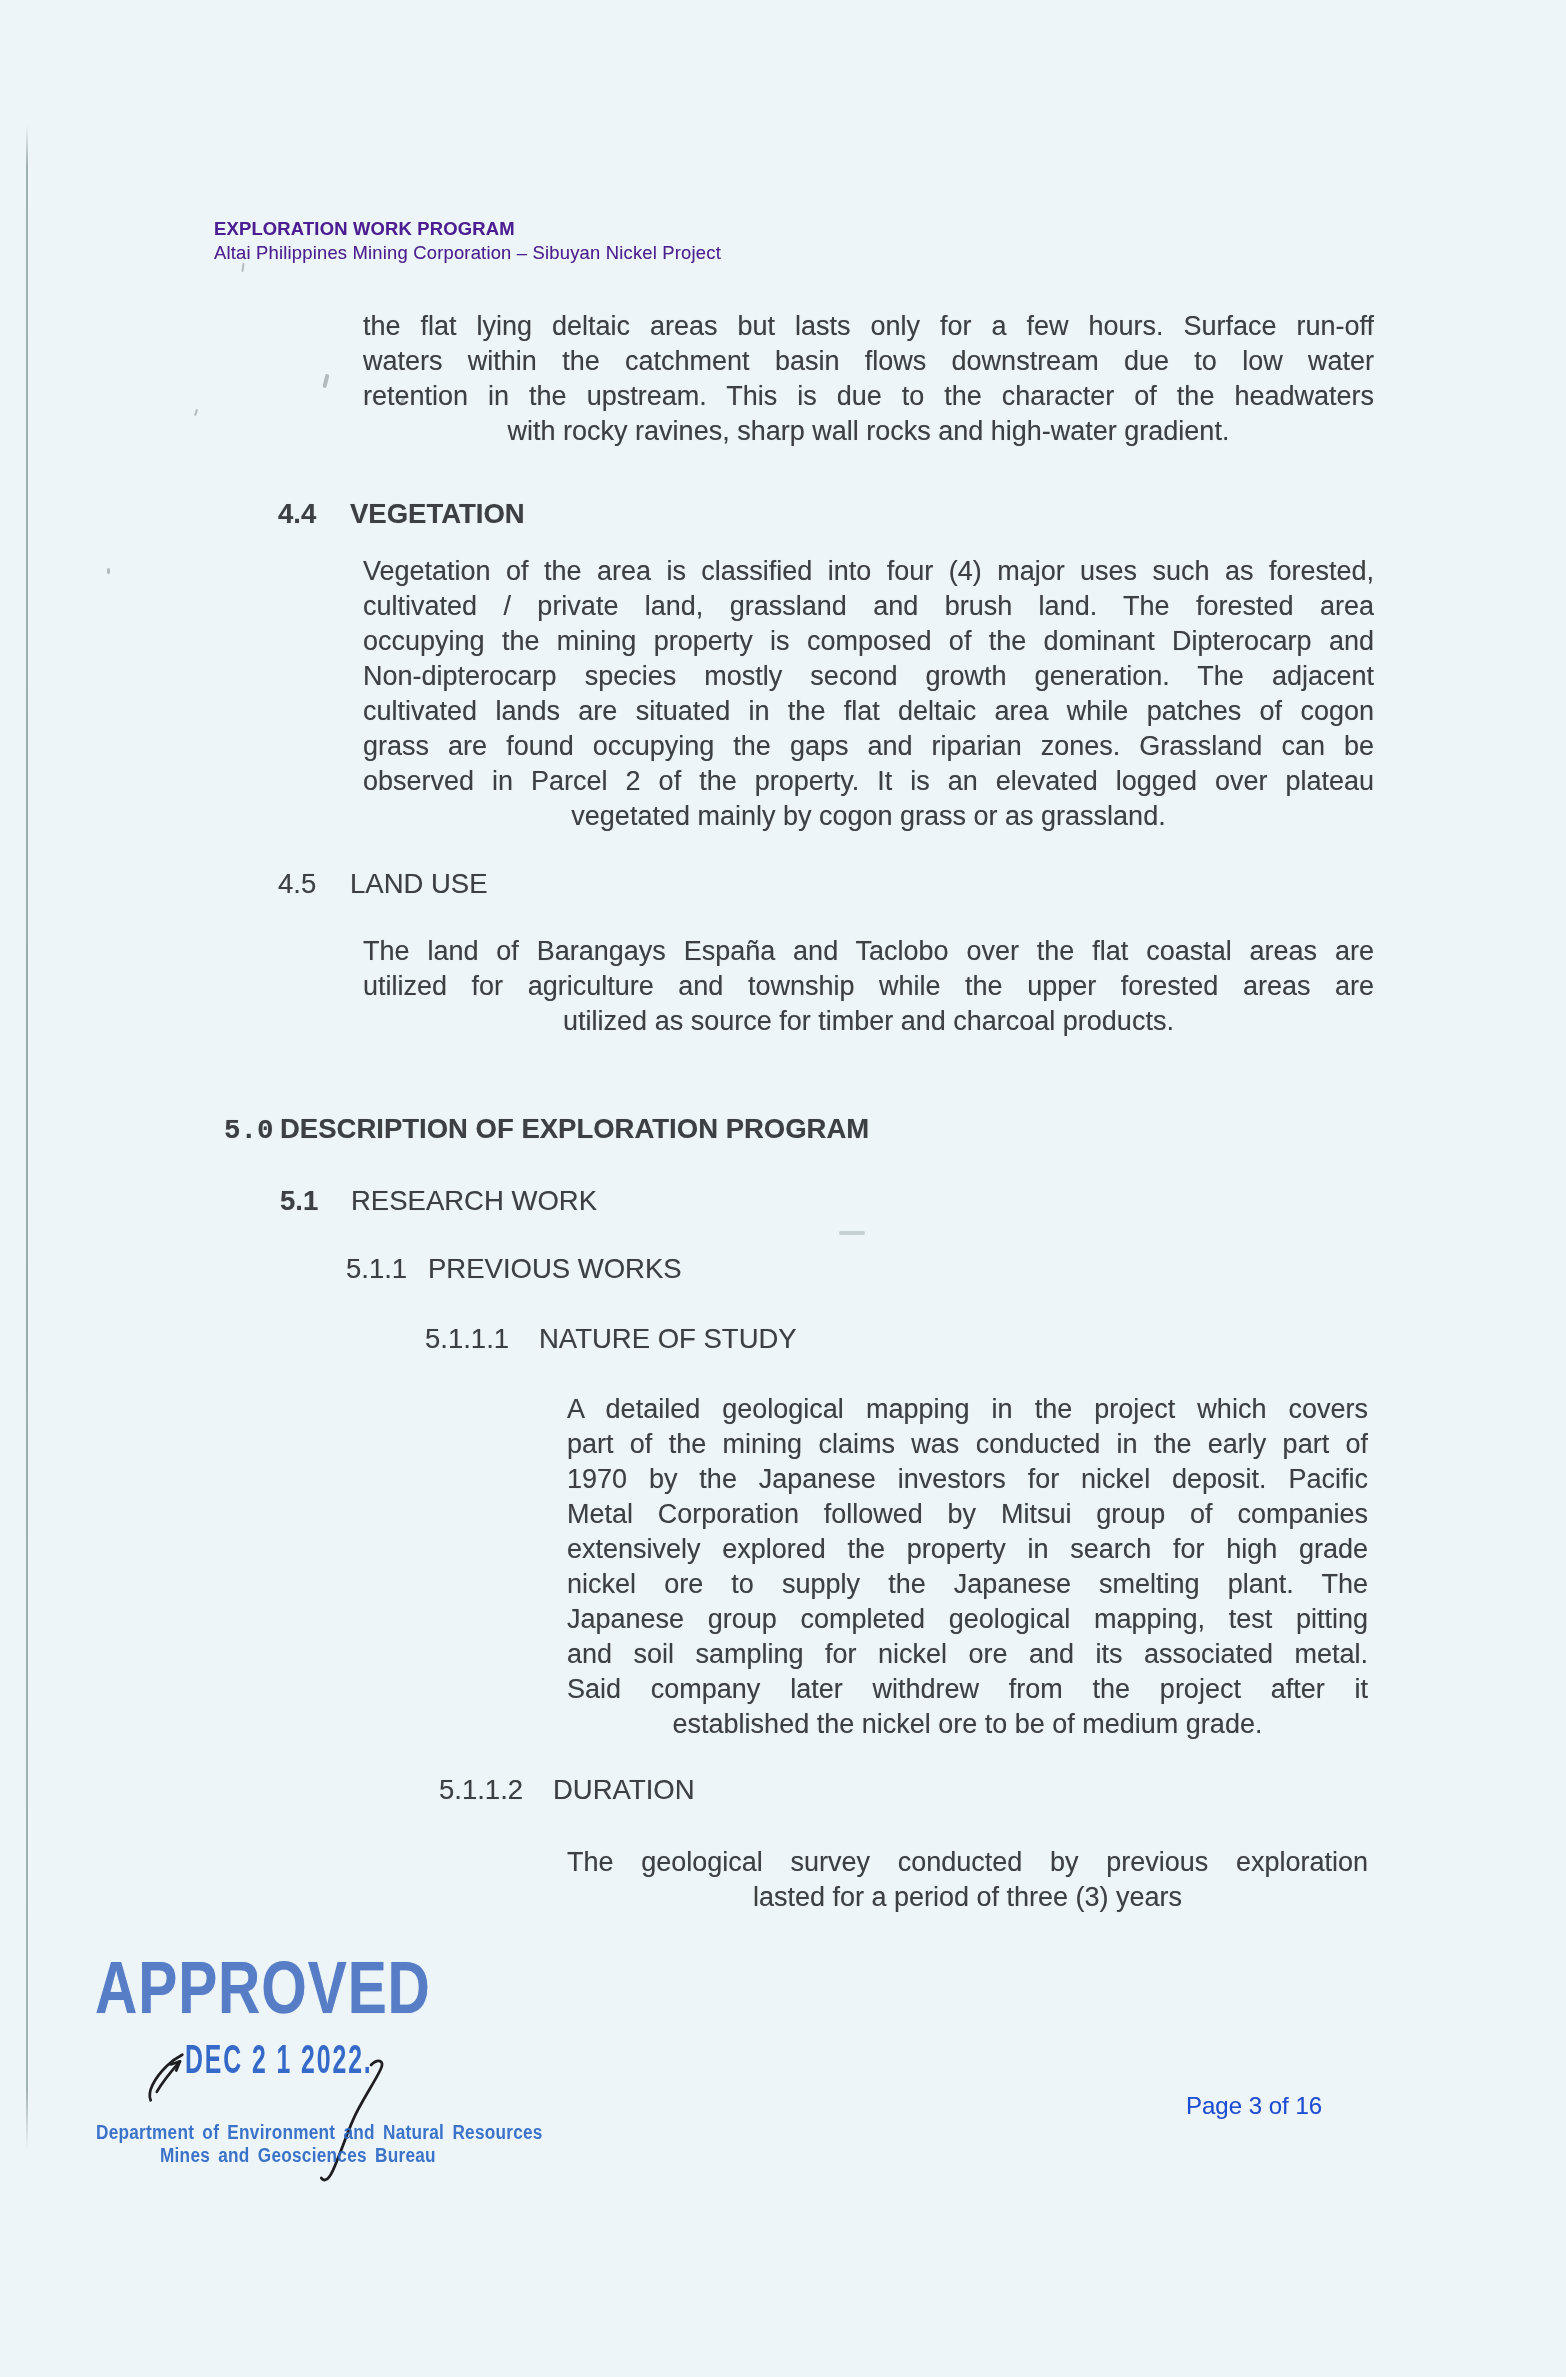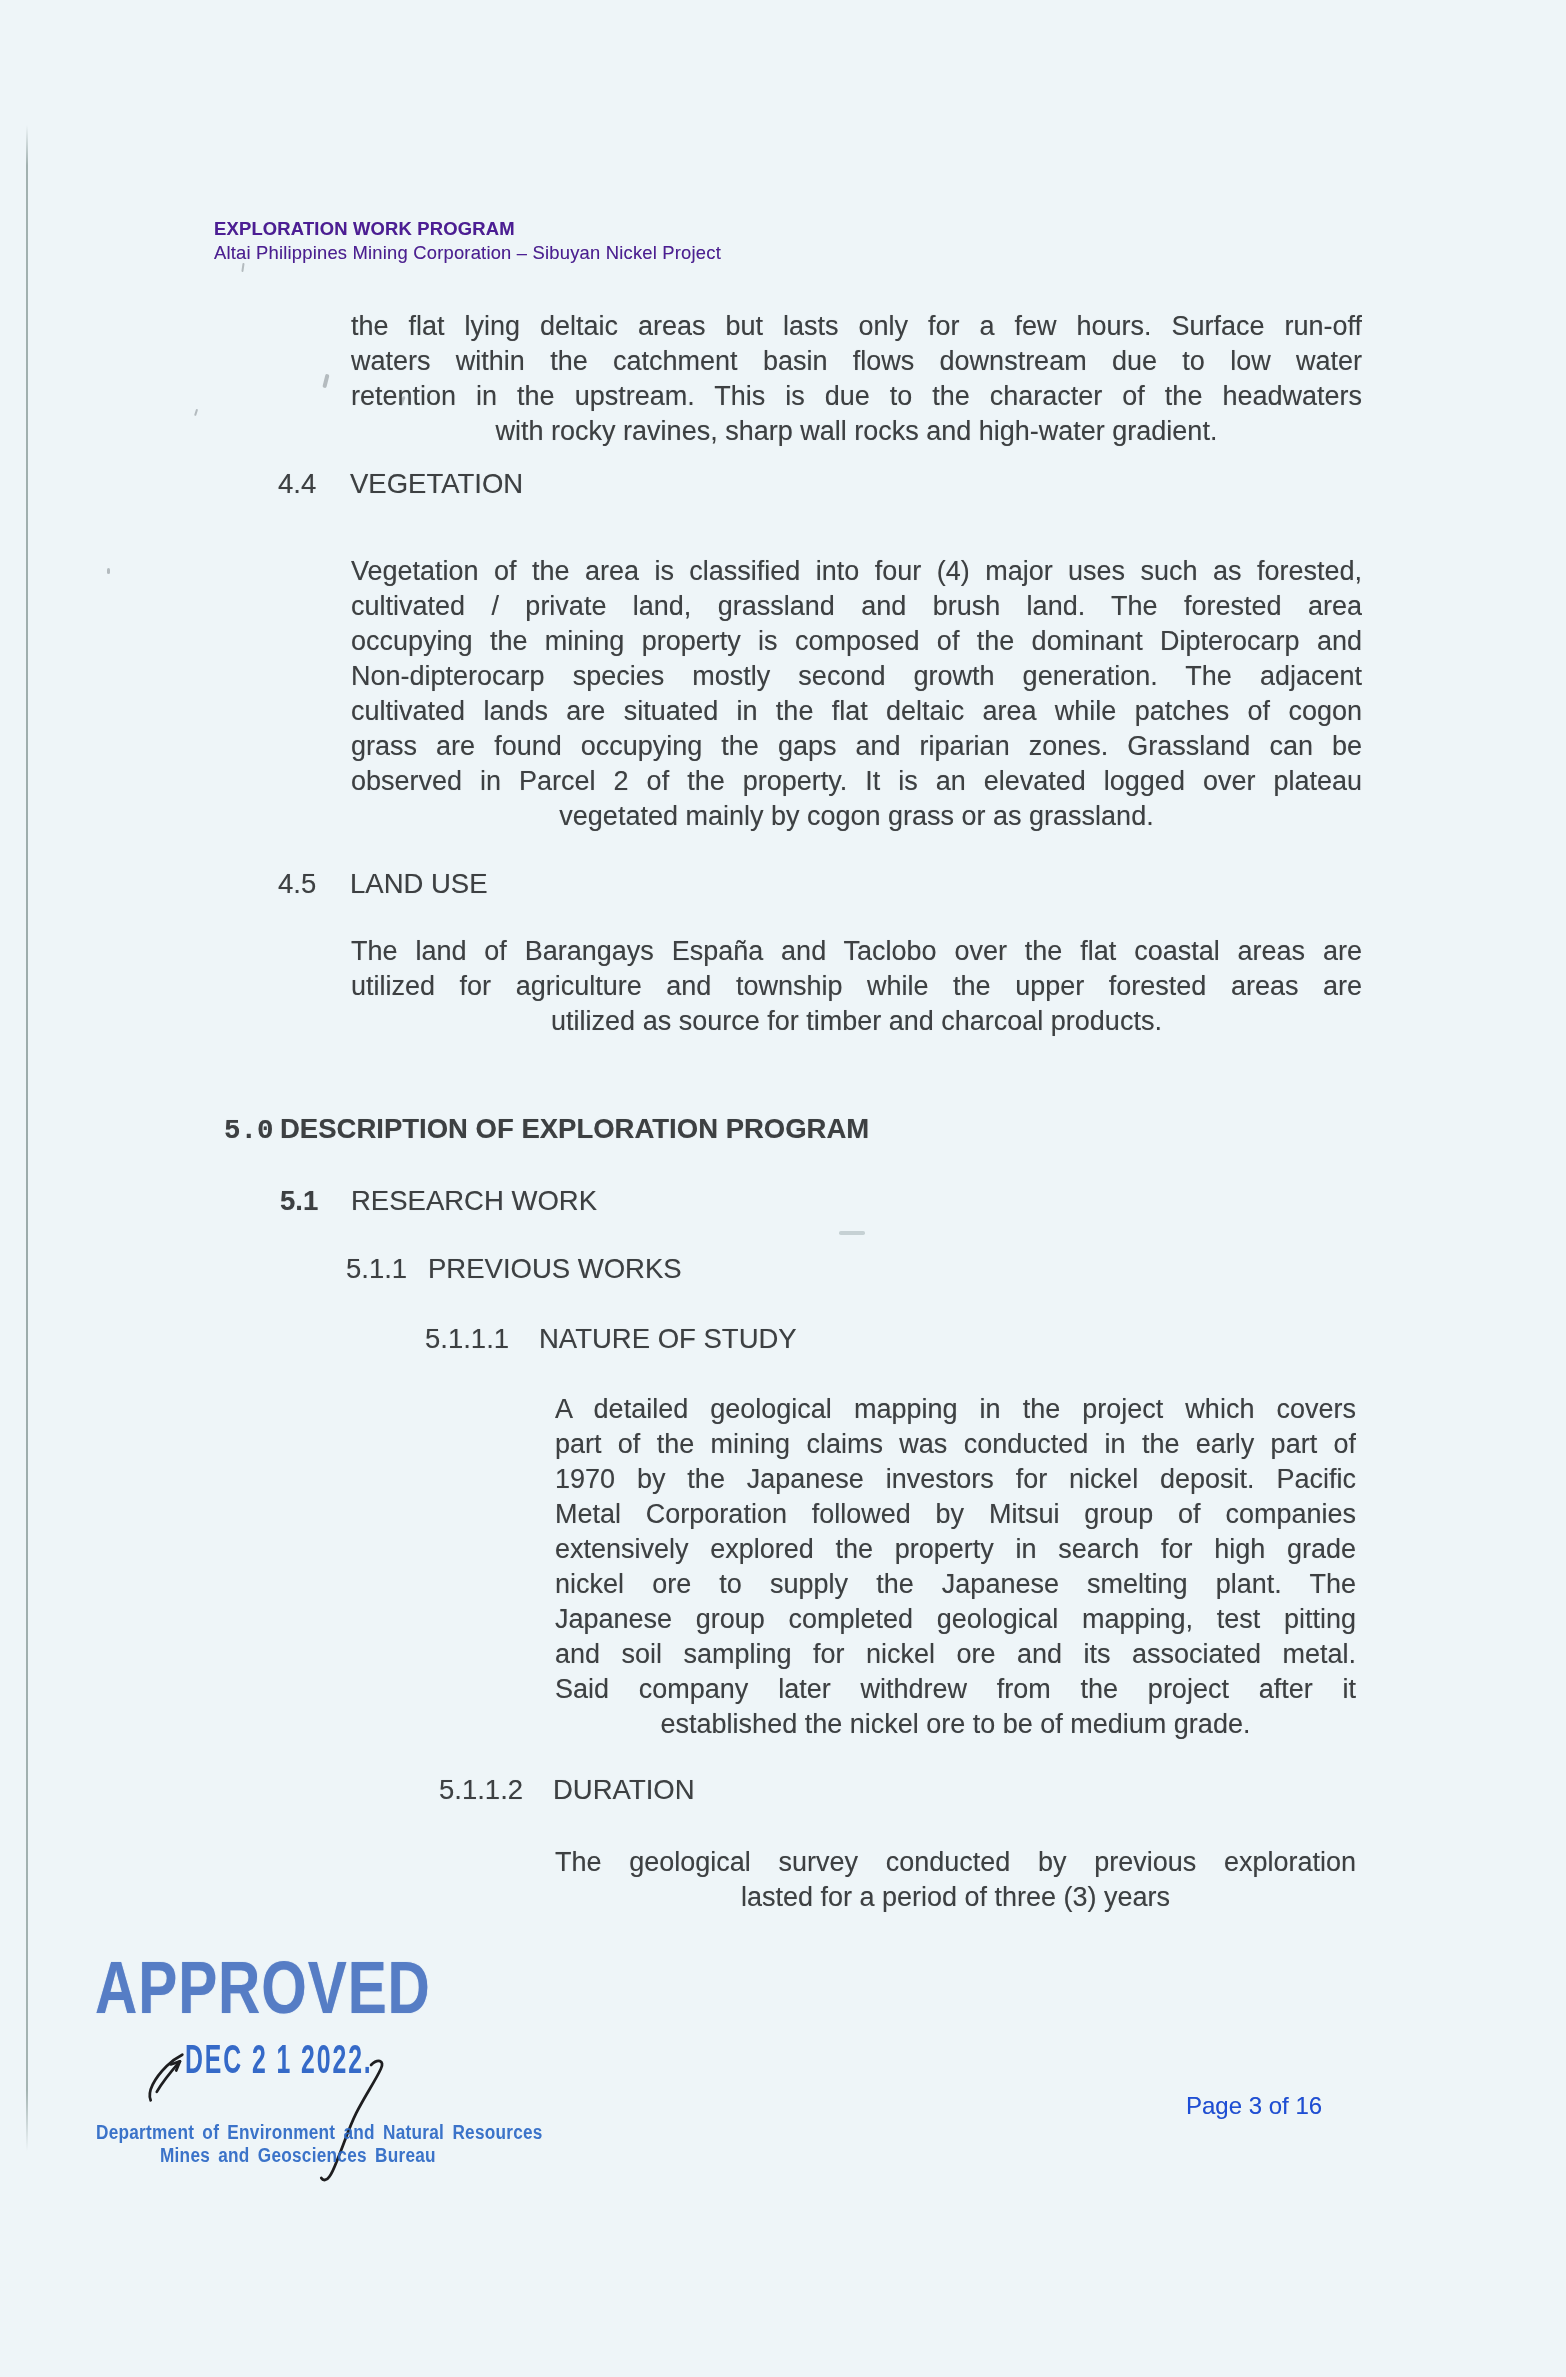--- a/index.html
+++ b/index.html
@@ -32,34 +32,34 @@
     background:#bcc8ca;border-radius:1.8px;opacity:.8;}
 
   
   .doc-header{position:absolute;left:214px;top:218px;line-height:22px;font-size:18.4px;
     letter-spacing:0.2px;color:#4c1d95;text-shadow:0 0 0.6px rgba(58,61,64,.4);}
   .doc-header .h1{font-weight:700;}
   .doc-header .h2{font-weight:400;margin-top:1.8px;}
 
   
   .para{position:absolute;font-size:27px;line-height:35px;
-    text-shadow:0 0 0.7px rgba(61,64,66,.42);}
+    text-shadow:0 0 0.7px rgba(61,64,66,.42);margin-left:12px;}
   .para .jl{text-align:justify;text-align-last:justify;height:35px;overflow:hidden;}
   .para .ll{text-align:center;height:35px;overflow:hidden;}
   .p-intro{left:351px;top:309px;width:1011px;}
   .p-veg{left:351px;top:554px;width:1011px;}
   .p-land{left:351px;top:934px;width:1011px;}
   .p-nature{left:555px;top:1392px;width:801px;}
   .p-dur{left:555px;top:1845px;width:801px;}
 
   
   .hd{position:absolute;font-size:27.5px;line-height:35px;white-space:nowrap;
     text-shadow:0 0 0.7px rgba(61,64,66,.42);}
   .hd .num{display:inline-block;}
-  .hd44{left:278px;top:466px;}  .hd44 .num{width:72px;}
+  .hd44{left:278px;top:496px;font-weight:bold;}  .hd44 .num{width:72px;}
   .hd45{left:278px;top:866px;} .hd45 .num{width:72px;}
   .hd50{left:224px;top:1111px;font-weight:700;} .hd50 .num{width:56px;font-family:Liberation Mono, monospace;}
   .hd51{left:280px;top:1183px;} .hd51 .num{width:71px;font-weight:bold;}
   .hd511{left:346px;top:1251px;} .hd511 .num{width:82px;}
   .hd5111{left:425px;top:1321px;} .hd5111 .num{width:114px;}
   .hd5112{left:439px;top:1772px;} .hd5112 .num{width:114px;}
 
   
   .stamp-approved{position:absolute;left:95px;top:1944px;font-size:75px;font-weight:700;
     color:var(--stamp-blue,#4a73c1);letter-spacing:1.2px;transform:scale(.78,1);

